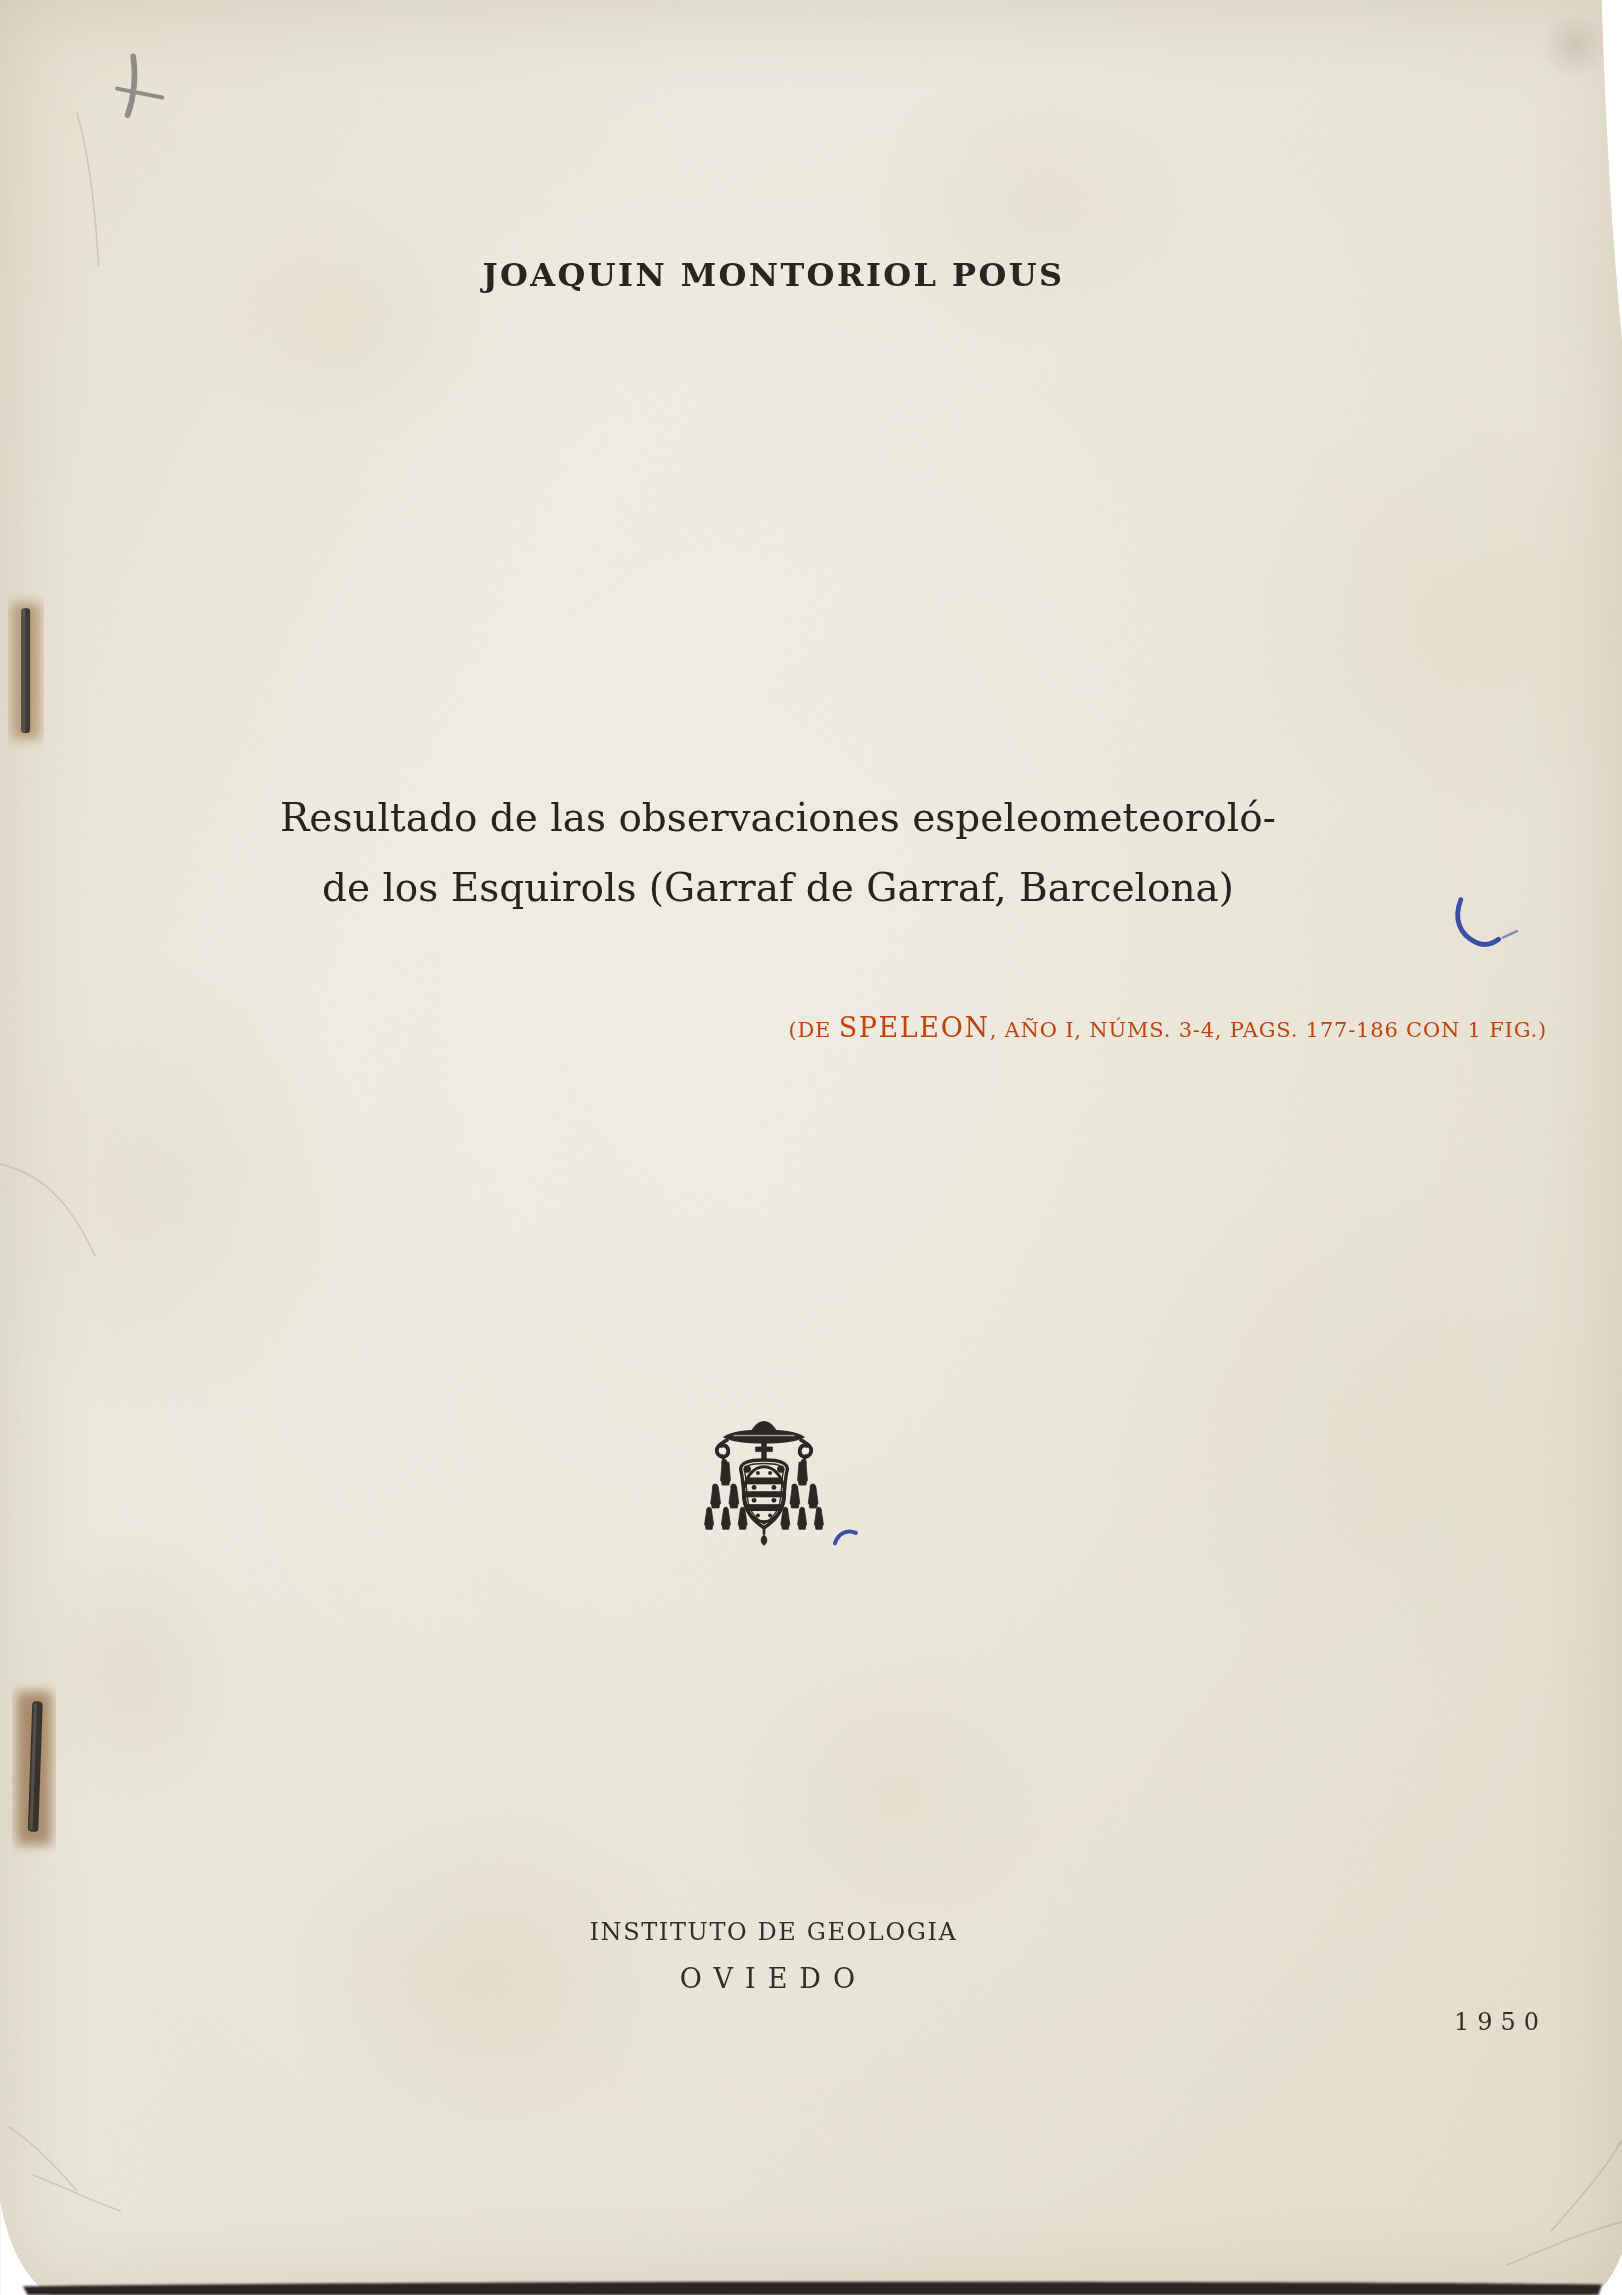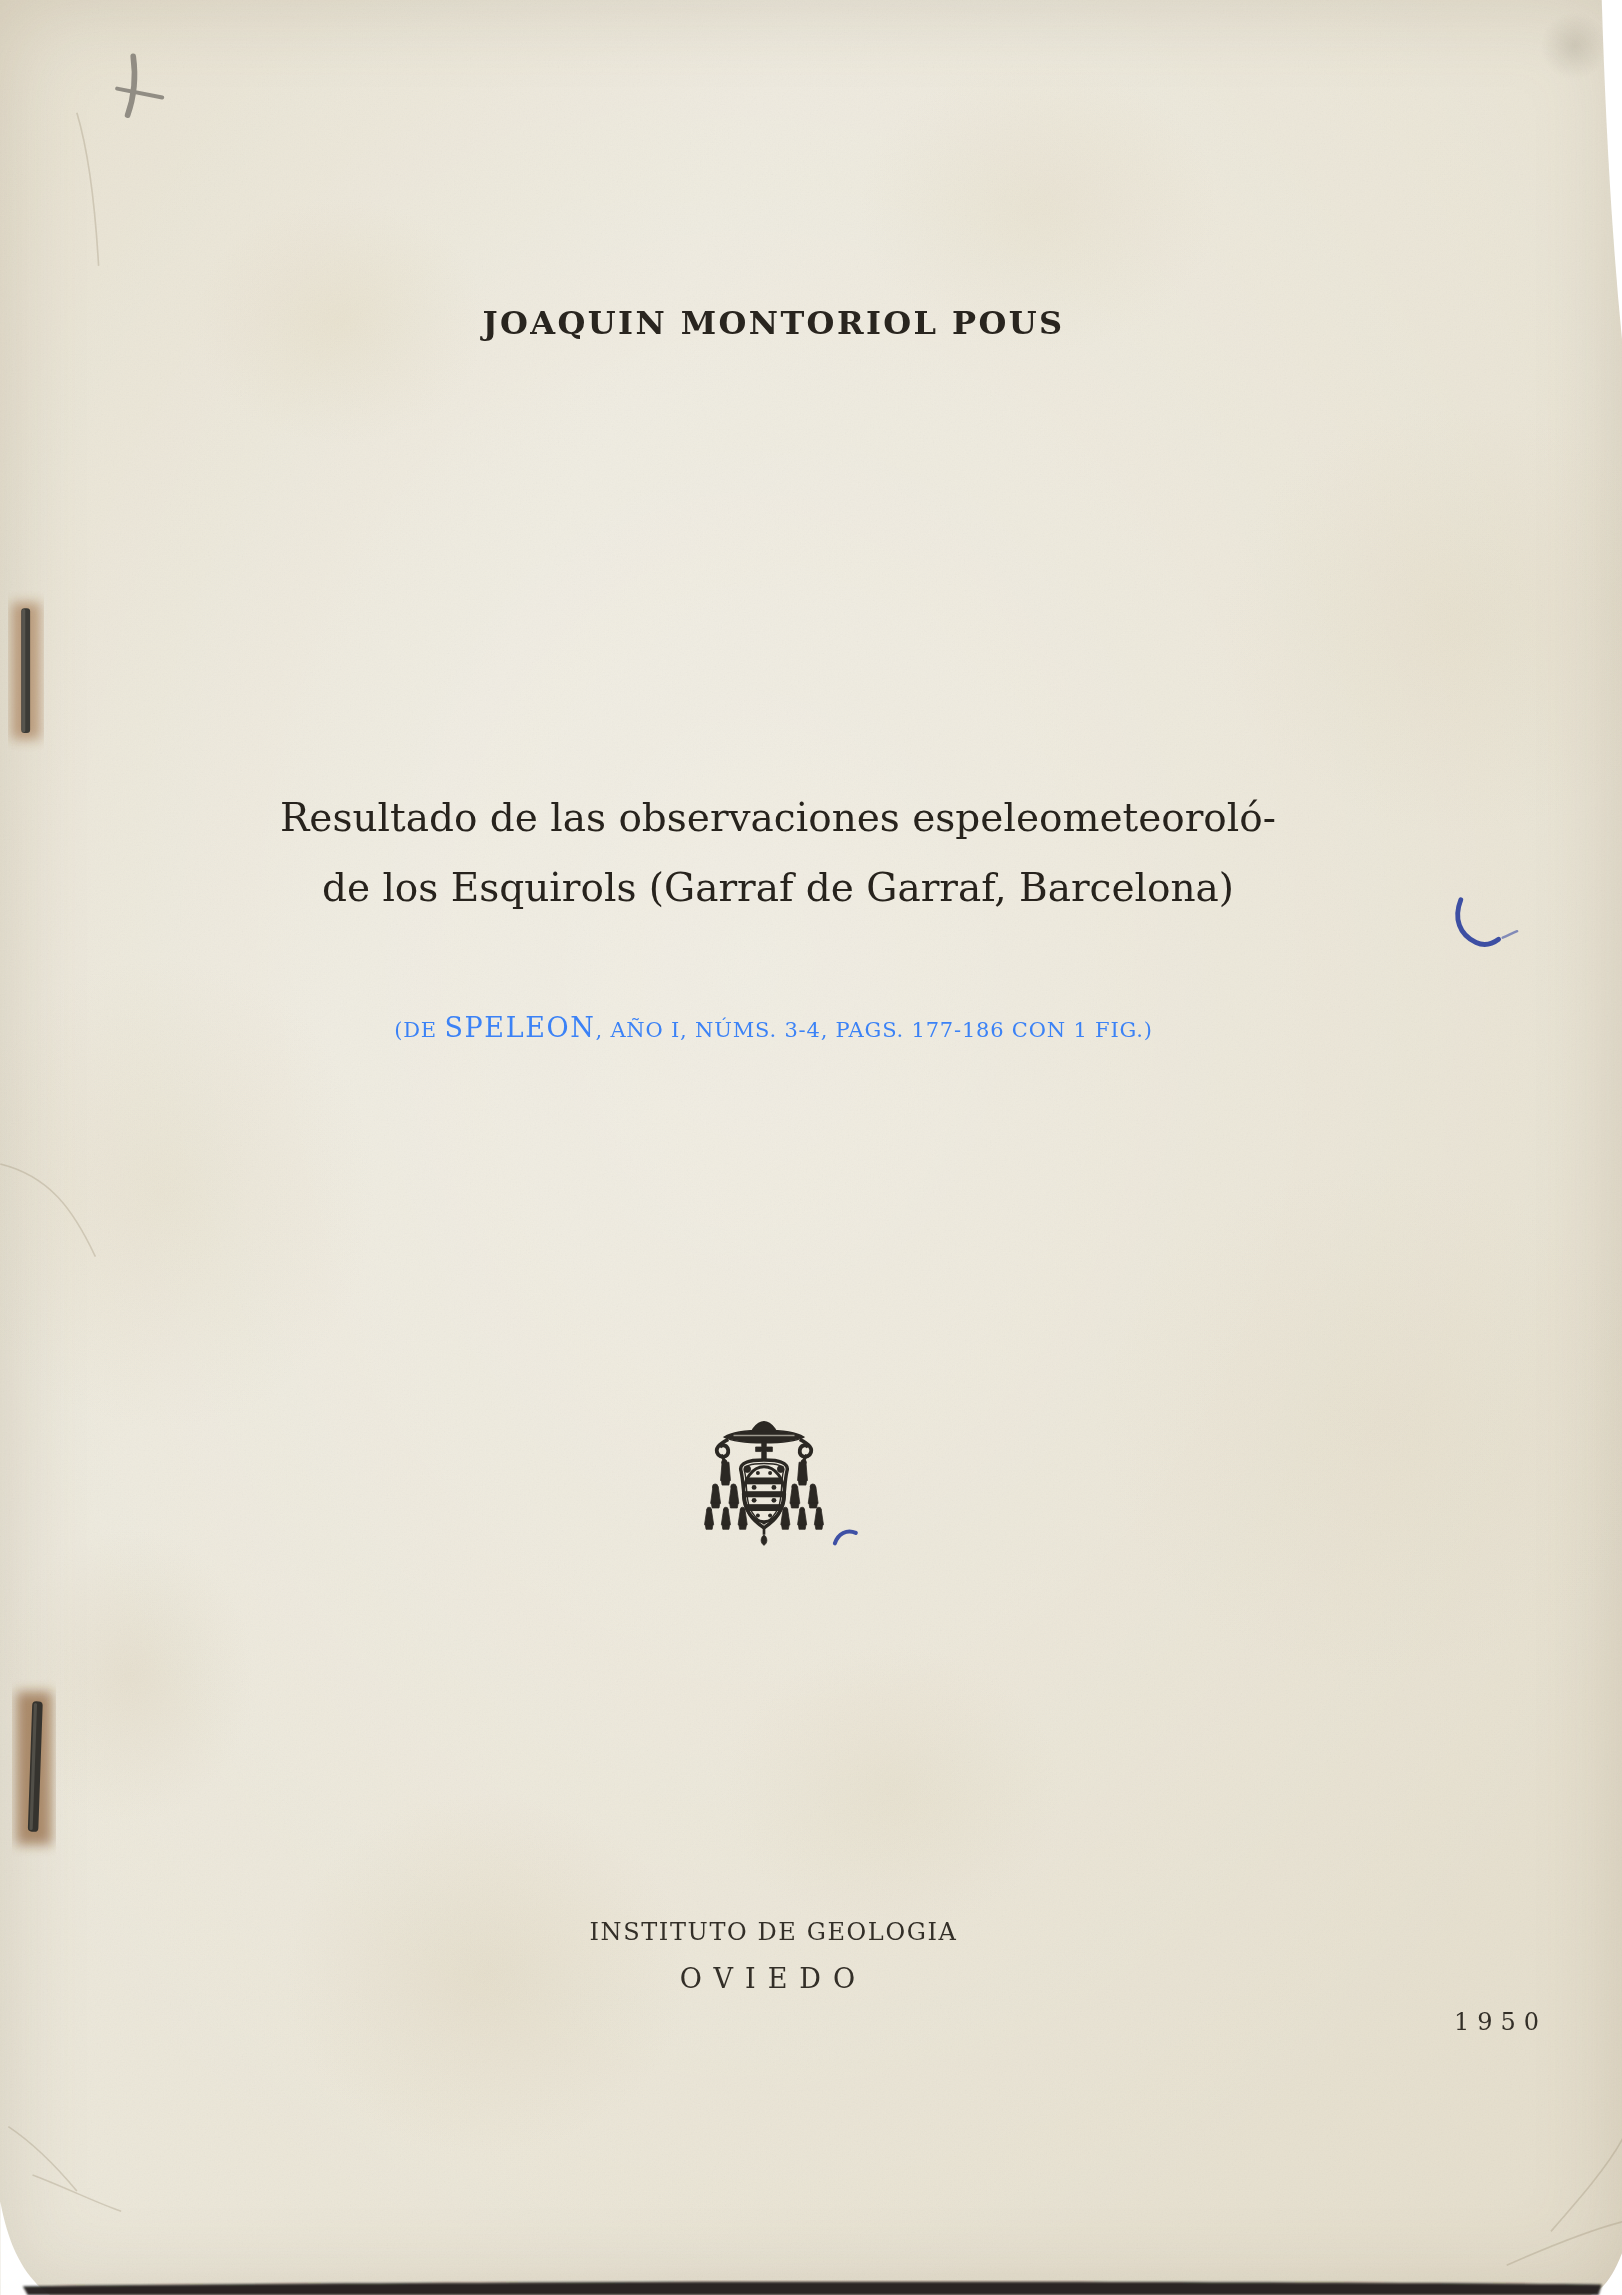--- a/index.html
+++ b/index.html
@@ -28,32 +28,32 @@
   }
   .noise{position:absolute;inset:0;pointer-events:none;}
   .overlay{position:absolute;inset:0;pointer-events:none;}
   .content{
     position:absolute;left:0;top:0;width:1547px;height:2295px;
     text-align:center;color:#2d2923;
   }
   .author{
     position:absolute;left:0;right:0;top:256px;
     font-size:32px;font-weight:bold;letter-spacing:2.4px;
-    color:#29251f;white-space:nowrap;margin-top:48px;
+    color:#29251f;white-space:nowrap;
   }
   .title{
     position:absolute;left:0;right:0;top:783px;
     font-size:39px;line-height:70px;color:#262necessary;
     color:#27231d;
     padding-left:9px;
   }
   .title .tline{white-space:nowrap;}
   .citation{
     position:absolute;left:0;right:0;top:1012px;
-    font-size:21px;letter-spacing:0.8px;color:#3b82f6;white-space:nowrap;
+    font-size:21px;letter-spacing:0.8px;color:#c2410c;white-space:nowrap;text-align:right;
   }
   .citation .journal{font-size:27px;letter-spacing:1.6px;}
   .emblem{
     position:absolute;left:703px;top:1410px;
   }
   .imprint-institute{
     position:absolute;left:0;right:0;top:1918px;
     font-size:24px;letter-spacing:1.6px;color:#332f28;white-space:nowrap;
   }
   .imprint-city{

